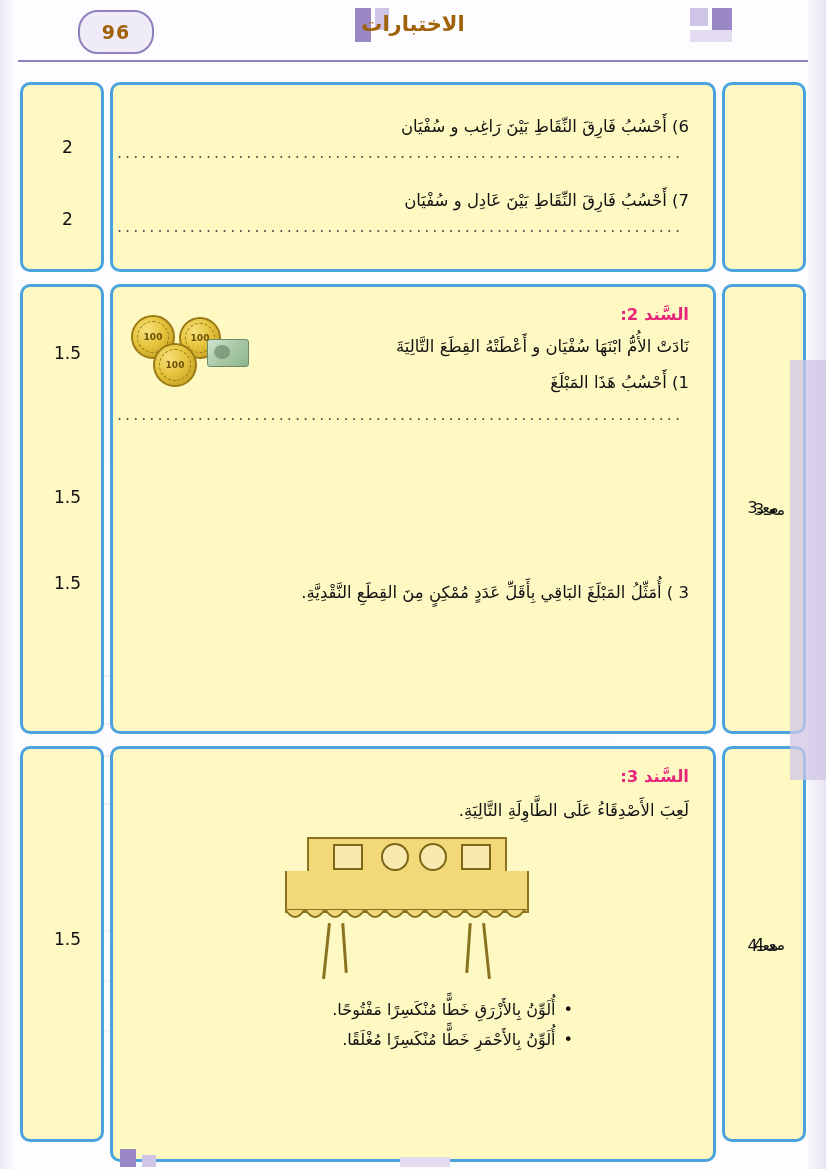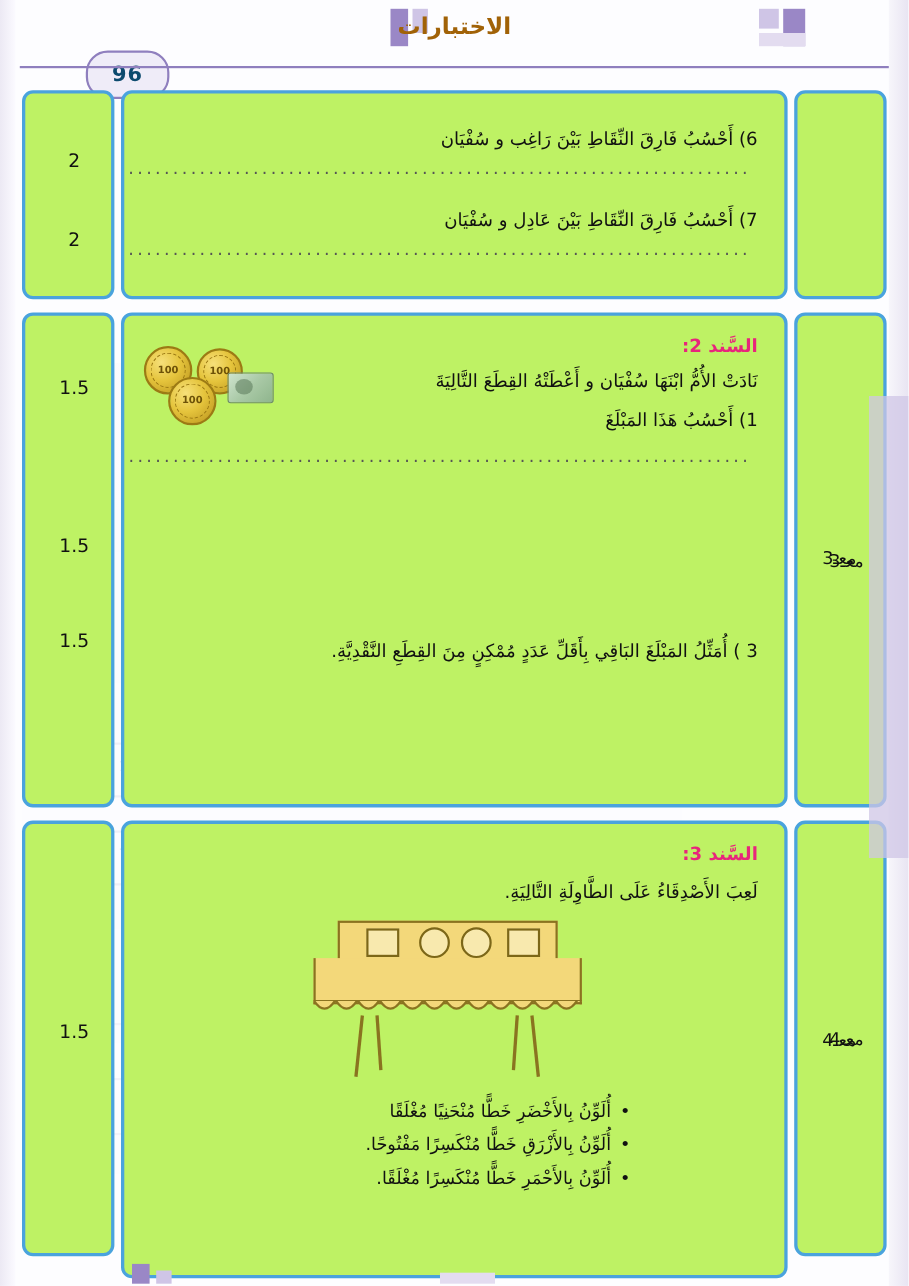--- a/index.html
+++ b/index.html
@@ -79,28 +79,27 @@
     width: 790px; height: 2px;
     background: #8f7fbe;
   }
   .page-badge {
     position: absolute;
     left: 78px; top: 10px;
     width: 72px; height: 40px;
     border: 2px solid #8f7fbe;
     border-radius: 20px;
     background: #efecf8;
-    color: #0c4a6e;
+    color: #a16207;
     font-size: 19px;
     font-weight: bold;
     display: flex;
     align-items: center;
     justify-content: center;
     letter-spacing: 1px;
-    margin-top: 36px;
   }
   .header-title {
     position: absolute;
     left: 0; top: 12px;
     width: 826px;
     text-align: center;
     font-size: 21px;
     font-weight: bold;
     color: #a16207;
     font-family: "DejaVu Sans", sans-serif;
@@ -109,21 +108,21 @@
   
   .block {
     position: absolute;
     display: flex;
     flex-direction: row;
     gap: 6px;
   }
   .cell {
     border: 3px solid #4aa3dd;
     border-radius: 10px;
-    background: #bef264;
+    background: #fef9c3;
     box-sizing: border-box;
     padding-left: 11px;
   }
   .marks-col {
     width: 84px;
     display: flex;
     flex-direction: column;
     align-items: center;
     position: relative;
   }
@@ -381,21 +380,20 @@
             <path d="M0,0 q10,16 20,0 q10,16 20,0 q10,16 20,0 q10,16 20,0 q10,16 20,0 q10,16 20,0 q10,16 20,0 q10,16 20,0 q10,16 20,0 q10,16 20,0 q10,16 20,0 q10,16 20,0 L244,0 Z" fill="#f3d87a" stroke="#8a7320" stroke-width="2"></path>
           </svg>
         </div>
         <div class="leg" style="left:40px;  top:86px; height:56px; transform:rotate(6deg);"></div>
         <div class="leg" style="left:58px;  top:86px; height:50px; transform:rotate(-4deg);"></div>
         <div class="leg" style="left:182px; top:86px; height:50px; transform:rotate(4deg);"></div>
         <div class="leg" style="left:200px; top:86px; height:56px; transform:rotate(-6deg);"></div>
       </div>
 
       <div class="bullets" style="right:140px; top:246px; left:60px;">
-        <div>أُلَوِّنُ بِالأَخْضَرِ خَطًّا مُنْحَنِيًا مُغْلَقًا</div>
         <div>أُلَوِّنُ بِالأَزْرَقِ خَطًّا مُنْكَسِرًا مَفْتُوحًا.</div>
         <div>أُلَوِّنُ بِالأَحْمَرِ خَطًّا مُنْكَسِرًا مُغْلَقًا.</div>
       </div>
     </div>
 
     <div class="cell marks-col" style="height:396px;">
       <div class="mark" style="top:180px;">1.5</div>
     </div>
   </div>
 

